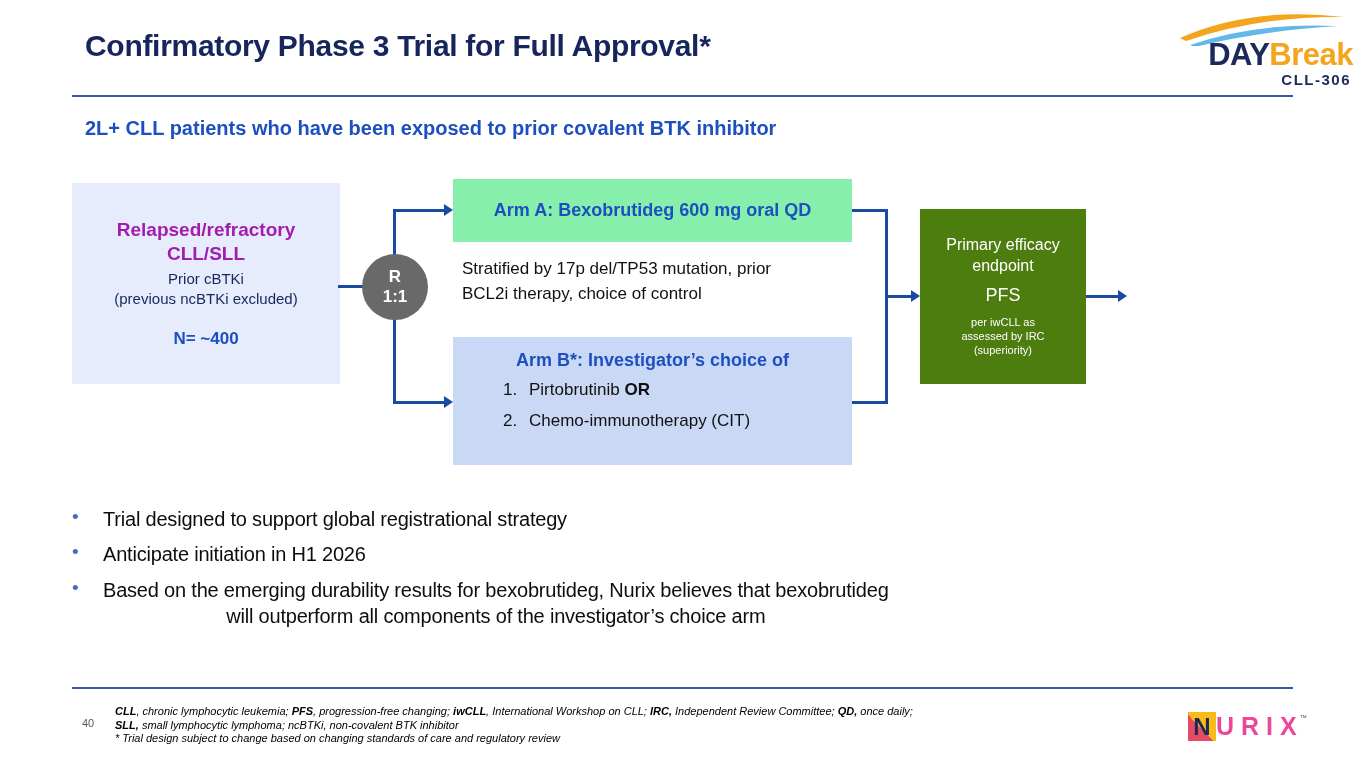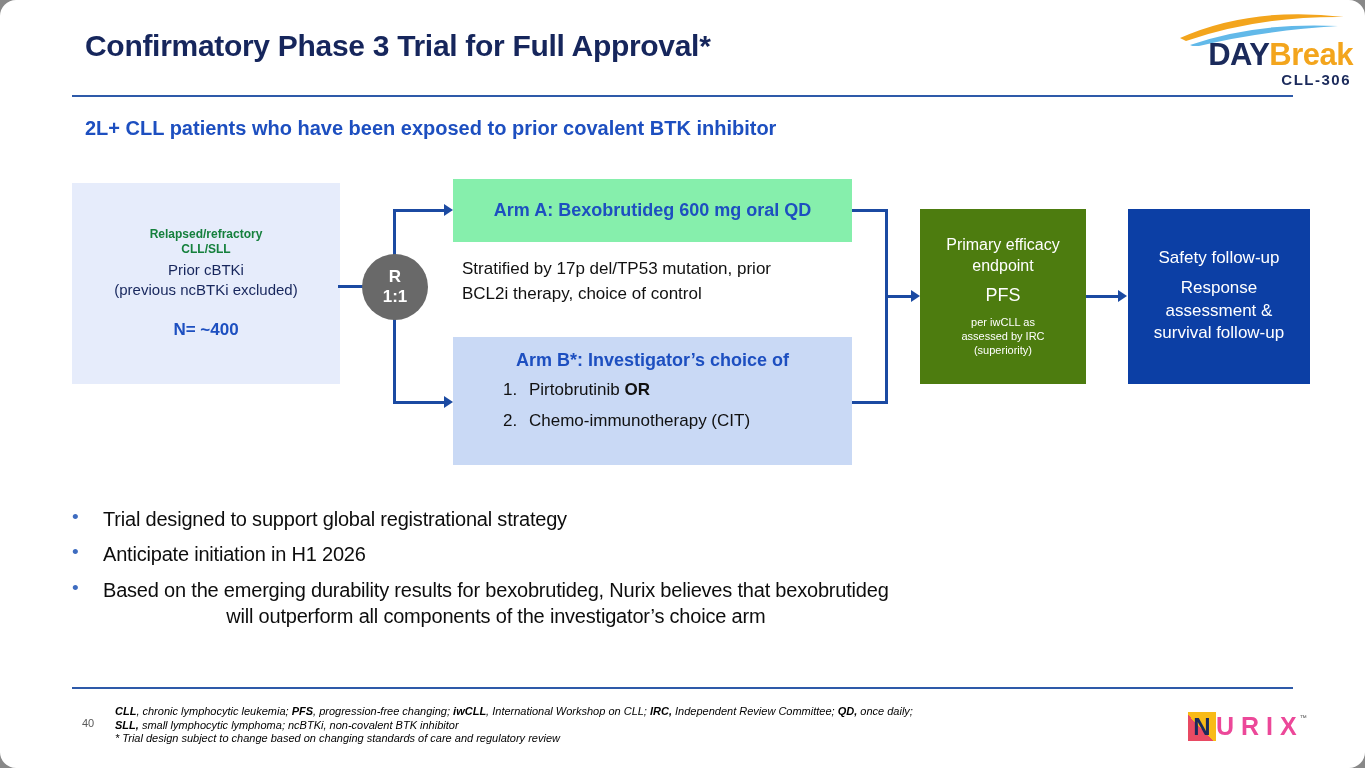--- a/index.html
+++ b/index.html
@@ -1,37 +1,37 @@
 <!DOCTYPE html>
 <html><head>
 <meta charset="utf-8">
 <style>
   * { margin:0; padding:0; box-sizing:border-box; }
   body { background:#888; font-family:"Liberation Sans", sans-serif; }
-  .slide { position:relative; width:1365px; height:768px; background:#ffffff; overflow:hidden; margin:0 auto;border-radius:16px; }
+  .slide { position:relative; width:1365px; height:768px; background:#ffffff; overflow:hidden; margin:0 auto; }
 
   
   .title { position:absolute; left:85px; top:29px; font-size:30px; font-weight:bold; color:#16265c; letter-spacing:-0.3px; }
   .rule { position:absolute; height:2px; background:#2e5aa9; }
   .rule-top { left:72px; top:95px; width:1221px; }
   .rule-bottom { left:72px; top:687px; width:1221px; }
   .subtitle { position:absolute; left:85px; top:117px; font-size:20px; font-weight:bold; color:#1d4fc0; }
 
   
   .daybreak { position:absolute; left:1158px; top:12px; width:195px; text-align:right; }
   .daybreak svg { display:block; margin-left:auto; margin-right:4px; }
   .db-text { font-size:31px; font-weight:bold; line-height:1; margin-top:-7px; letter-spacing:-0.5px; }
   .db-day { color:#1b2a5b; }
   .db-break { color:#f3a51d; }
   .db-study { font-size:15px; font-weight:bold; color:#1b2a5b; letter-spacing:1.5px; margin-top:1px; margin-right:2px; }
 
   
   .box { position:absolute; display:flex; flex-direction:column; align-items:center; justify-content:center; text-align:center; }
   .patient-box { left:72px; top:183px; width:268px; height:201px; background:#e6ecfb; }
-  .pt-title { font-size:12px; font-weight:bold; color:#15803d; line-height:1.25; }
+  .pt-title { font-size:19px; font-weight:bold; color:#a21caf; line-height:1.25; }
   .pt-sub { font-size:15px; color:#17265c; line-height:1.35; margin-top:3px; }
   .pt-n { font-size:17px; font-weight:bold; color:#1d4fc0; margin-top:20px; }
 
   .arma-box { left:453px; top:179px; width:399px; height:63px; background:#86efac; }
   .arm-label { font-size:18px; font-weight:bold; color:#1d4fc0; }
 
   .strat { position:absolute; left:462px; top:257px; width:400px; font-size:17px; color:#111111; line-height:1.45; white-space:pre-line; }
 
   .armb-box { left:453px; top:337px; width:399px; height:128px; background:#c9d9f5; justify-content:flex-start; padding-top:13px; }
   .armb-title { font-size:18px; font-weight:bold; color:#1d4fc0; }
@@ -144,26 +144,20 @@
     <div class="ep-l1">Primary efficacy endpoint</div>
     <div class="ep-l2">PFS</div>
     <div class="ep-l3">per iwCLL as
 assessed by IRC
 (superiority)</div>
   </div>
 
   <div class="hline" style="left:1086px; top:295px; width:33px;"></div>
   <div class="arrowhead" style="left:1118px; top:290px;"></div>
 
-  <div class="box safety-box">
-    <div class="sf-l1">Safety follow-up</div>
-    <div class="sf-l2">Response
-assessment &amp;
-survival follow-up</div>
-  </div>
 
   <div class="bullets">
       <div class="bullet-row">
         <span class="dot">•</span>
         <span class="btext">Trial designed to support global registrational strategy</span>
       </div>
       <div class="bullet-row">
         <span class="dot">•</span>
         <span class="btext">Anticipate initiation in H1 2026</span>
       </div>

